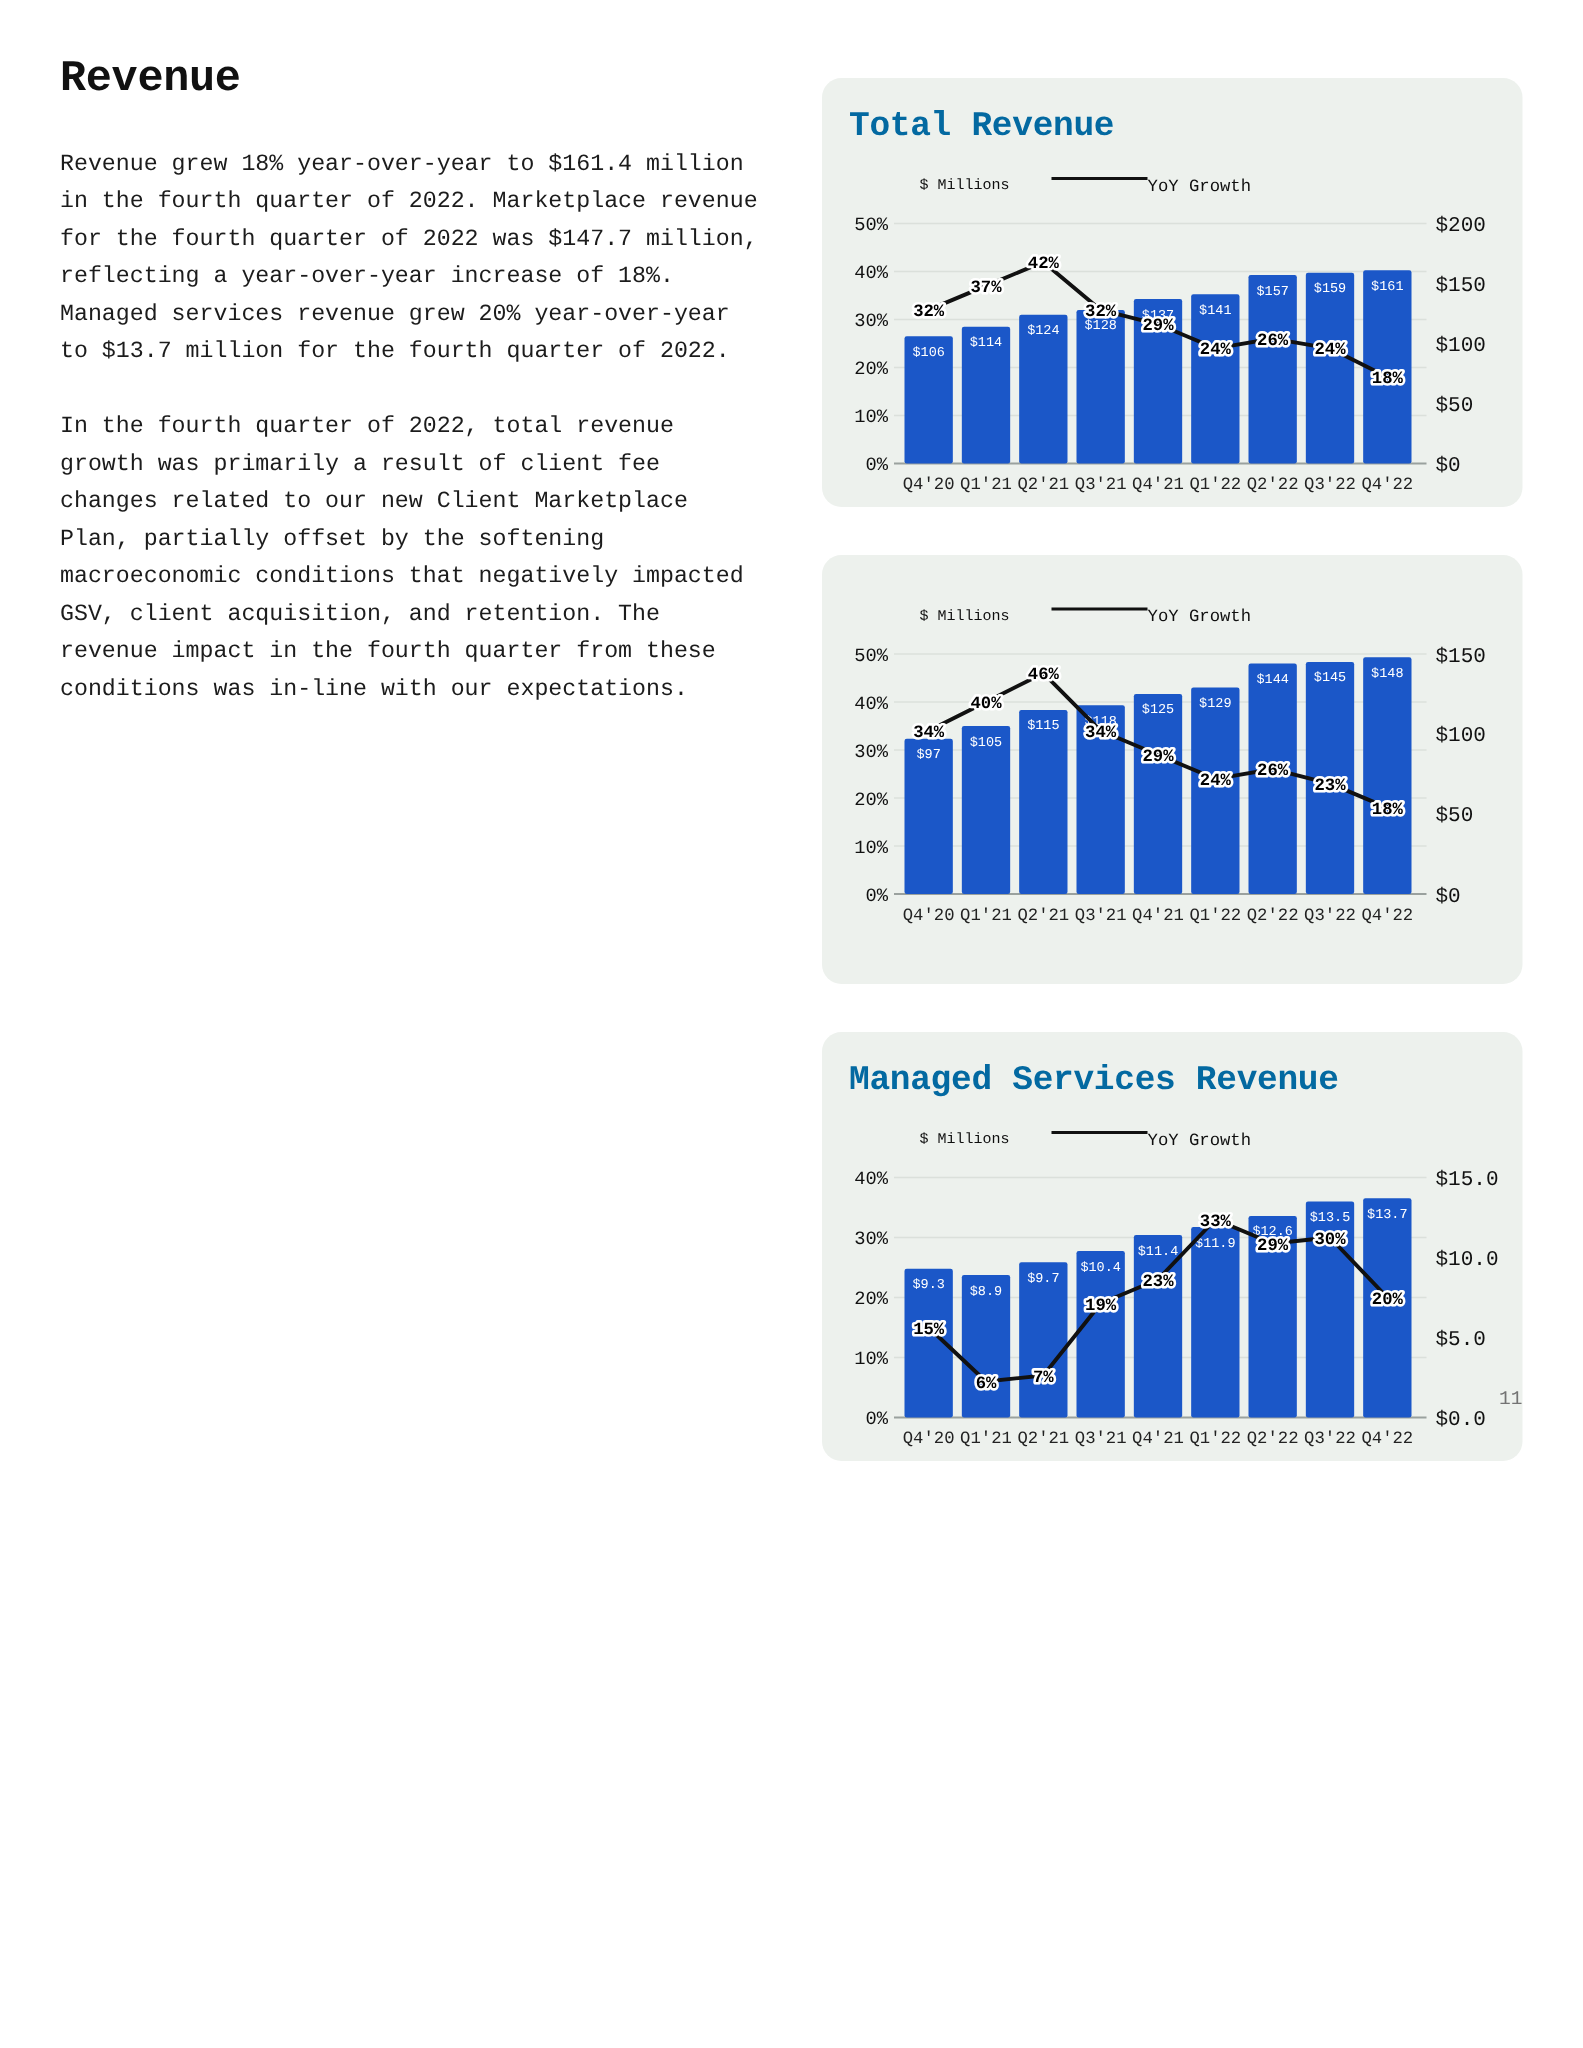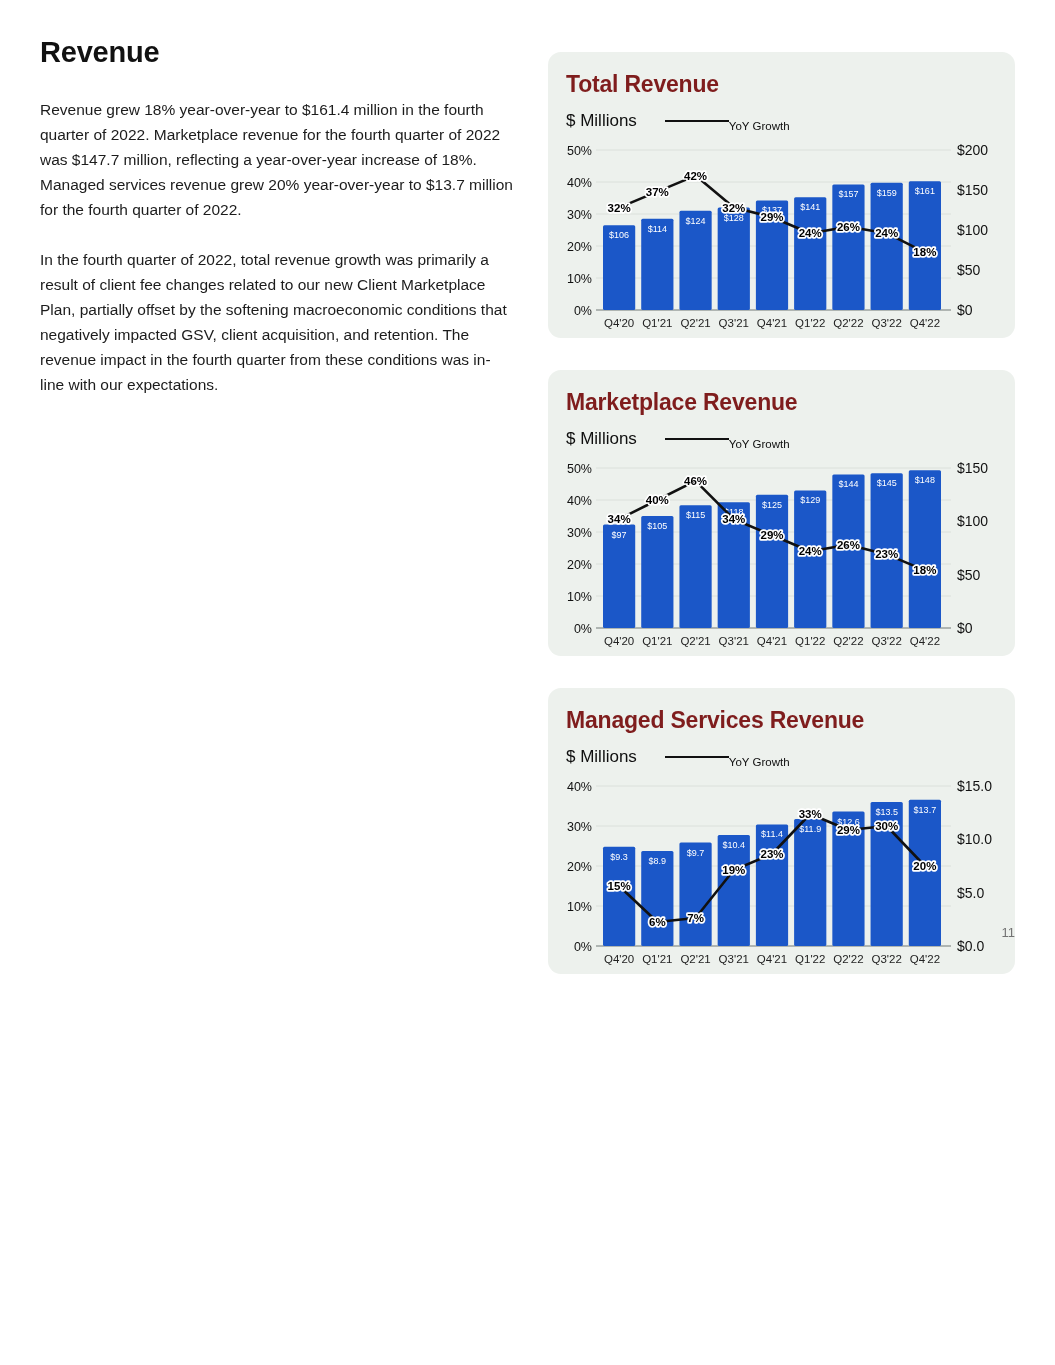--- a/index.html
+++ b/index.html
@@ -1,27 +1,27 @@
 <!DOCTYPE html>
 <html><head>
 <meta charset="utf-8">
 <style>
   html,body{margin:0;padding:0;background:#ffffff;}
   .page{position:relative;width:1055px;height:974px;background:#ffffff;
-        font-family:Liberation Sans, sans-serif;color:#1b1b1b;overflow:hidden;}
+        font-family:Liberation Mono, monospace;color:#1b1b1b;overflow:hidden;}
 
   .article{position:absolute;left:40px;top:36px;width:474px;}
   .article h1{font-size:29px;font-weight:700;letter-spacing:-0.2px;margin:0 0 28px 0;color:#111;}
   .article p{font-size:15.5px;line-height:25px;margin:0 0 25px 0;color:#1c1c1c;}
 
   .charts{position:absolute;left:548px;top:52px;width:467px;display:flex;flex-direction:column;gap:32px;}
   .card{background:#edf1ed;border-radius:13px;height:286px;padding:14px 16px;box-sizing:border-box;}
-  .card h2{font-size:23px;font-weight:700;letter-spacing:-0.2px;margin:5px 0 0 2px;color:#7f1d1d;}
+  .card h2{font-size:23px;font-weight:700;letter-spacing:-0.2px;margin:5px 0 0 2px;color:#0369a1;}
   .sub{display:flex;align-items:flex-end;gap:28px;margin:8px 0 2px 2px;height:26px;}
-  .units{font-size:17px;color:#0f0f0f;padding-bottom:1px;}
+  .units{font-size:10px;color:#0f0f0f;padding-bottom:1px;margin-left:47px;}
   .legend{display:flex;flex-direction:row;align-items:flex-start;}
   .legend-rule{width:64px;border-top:2px solid #111;margin-bottom:4px;}
   .legend-text{font-size:11.5px;color:#0f0f0f;}
 
   .plot svg{display:block;}
   .tickL{font-size:12.5px;fill:#111;}
   .tickR{font-size:14px;fill:#111;}
   .xlab{font-size:11.5px;fill:#222;}
   .barlab{font-size:9px;fill:#ffffff;}
   .linelab{font-size:11.5px;font-weight:700;fill:#000000;}
@@ -104,21 +104,20 @@
             <text x="208" y="87.2" text-anchor="middle" stroke="#ffffff" stroke-width="3.4" paint-order="stroke" stroke-linejoin="round" class="linelab">29%</text>
             <text x="246.22222222222223" y="103.2" text-anchor="middle" stroke="#ffffff" stroke-width="3.4" paint-order="stroke" stroke-linejoin="round" class="linelab">24%</text>
             <text x="284.4444444444444" y="96.8" text-anchor="middle" stroke="#ffffff" stroke-width="3.4" paint-order="stroke" stroke-linejoin="round" class="linelab">26%</text>
             <text x="322.66666666666663" y="103.2" text-anchor="middle" stroke="#ffffff" stroke-width="3.4" paint-order="stroke" stroke-linejoin="round" class="linelab">24%</text>
             <text x="360.88888888888886" y="122.4" text-anchor="middle" stroke="#ffffff" stroke-width="3.4" paint-order="stroke" stroke-linejoin="round" class="linelab">18%</text>
           </svg>
         </div>
     </section>
 
     <section class="card">
-      <h2>Marketplace Revenue</h2>
       <div class="sub">
         <span class="units">$ Millions</span>
         <span class="legend">
           <i class="legend-rule"></i>
           <span class="legend-text">YoY Growth</span>
         </span>
       </div>
       <div class="plot">
           <svg width="435" height="200" viewBox="0 0 435 200">
             <line x1="32" y1="16" x2="387" y2="16" stroke="#dbe0db" stroke-width="1"></line>

